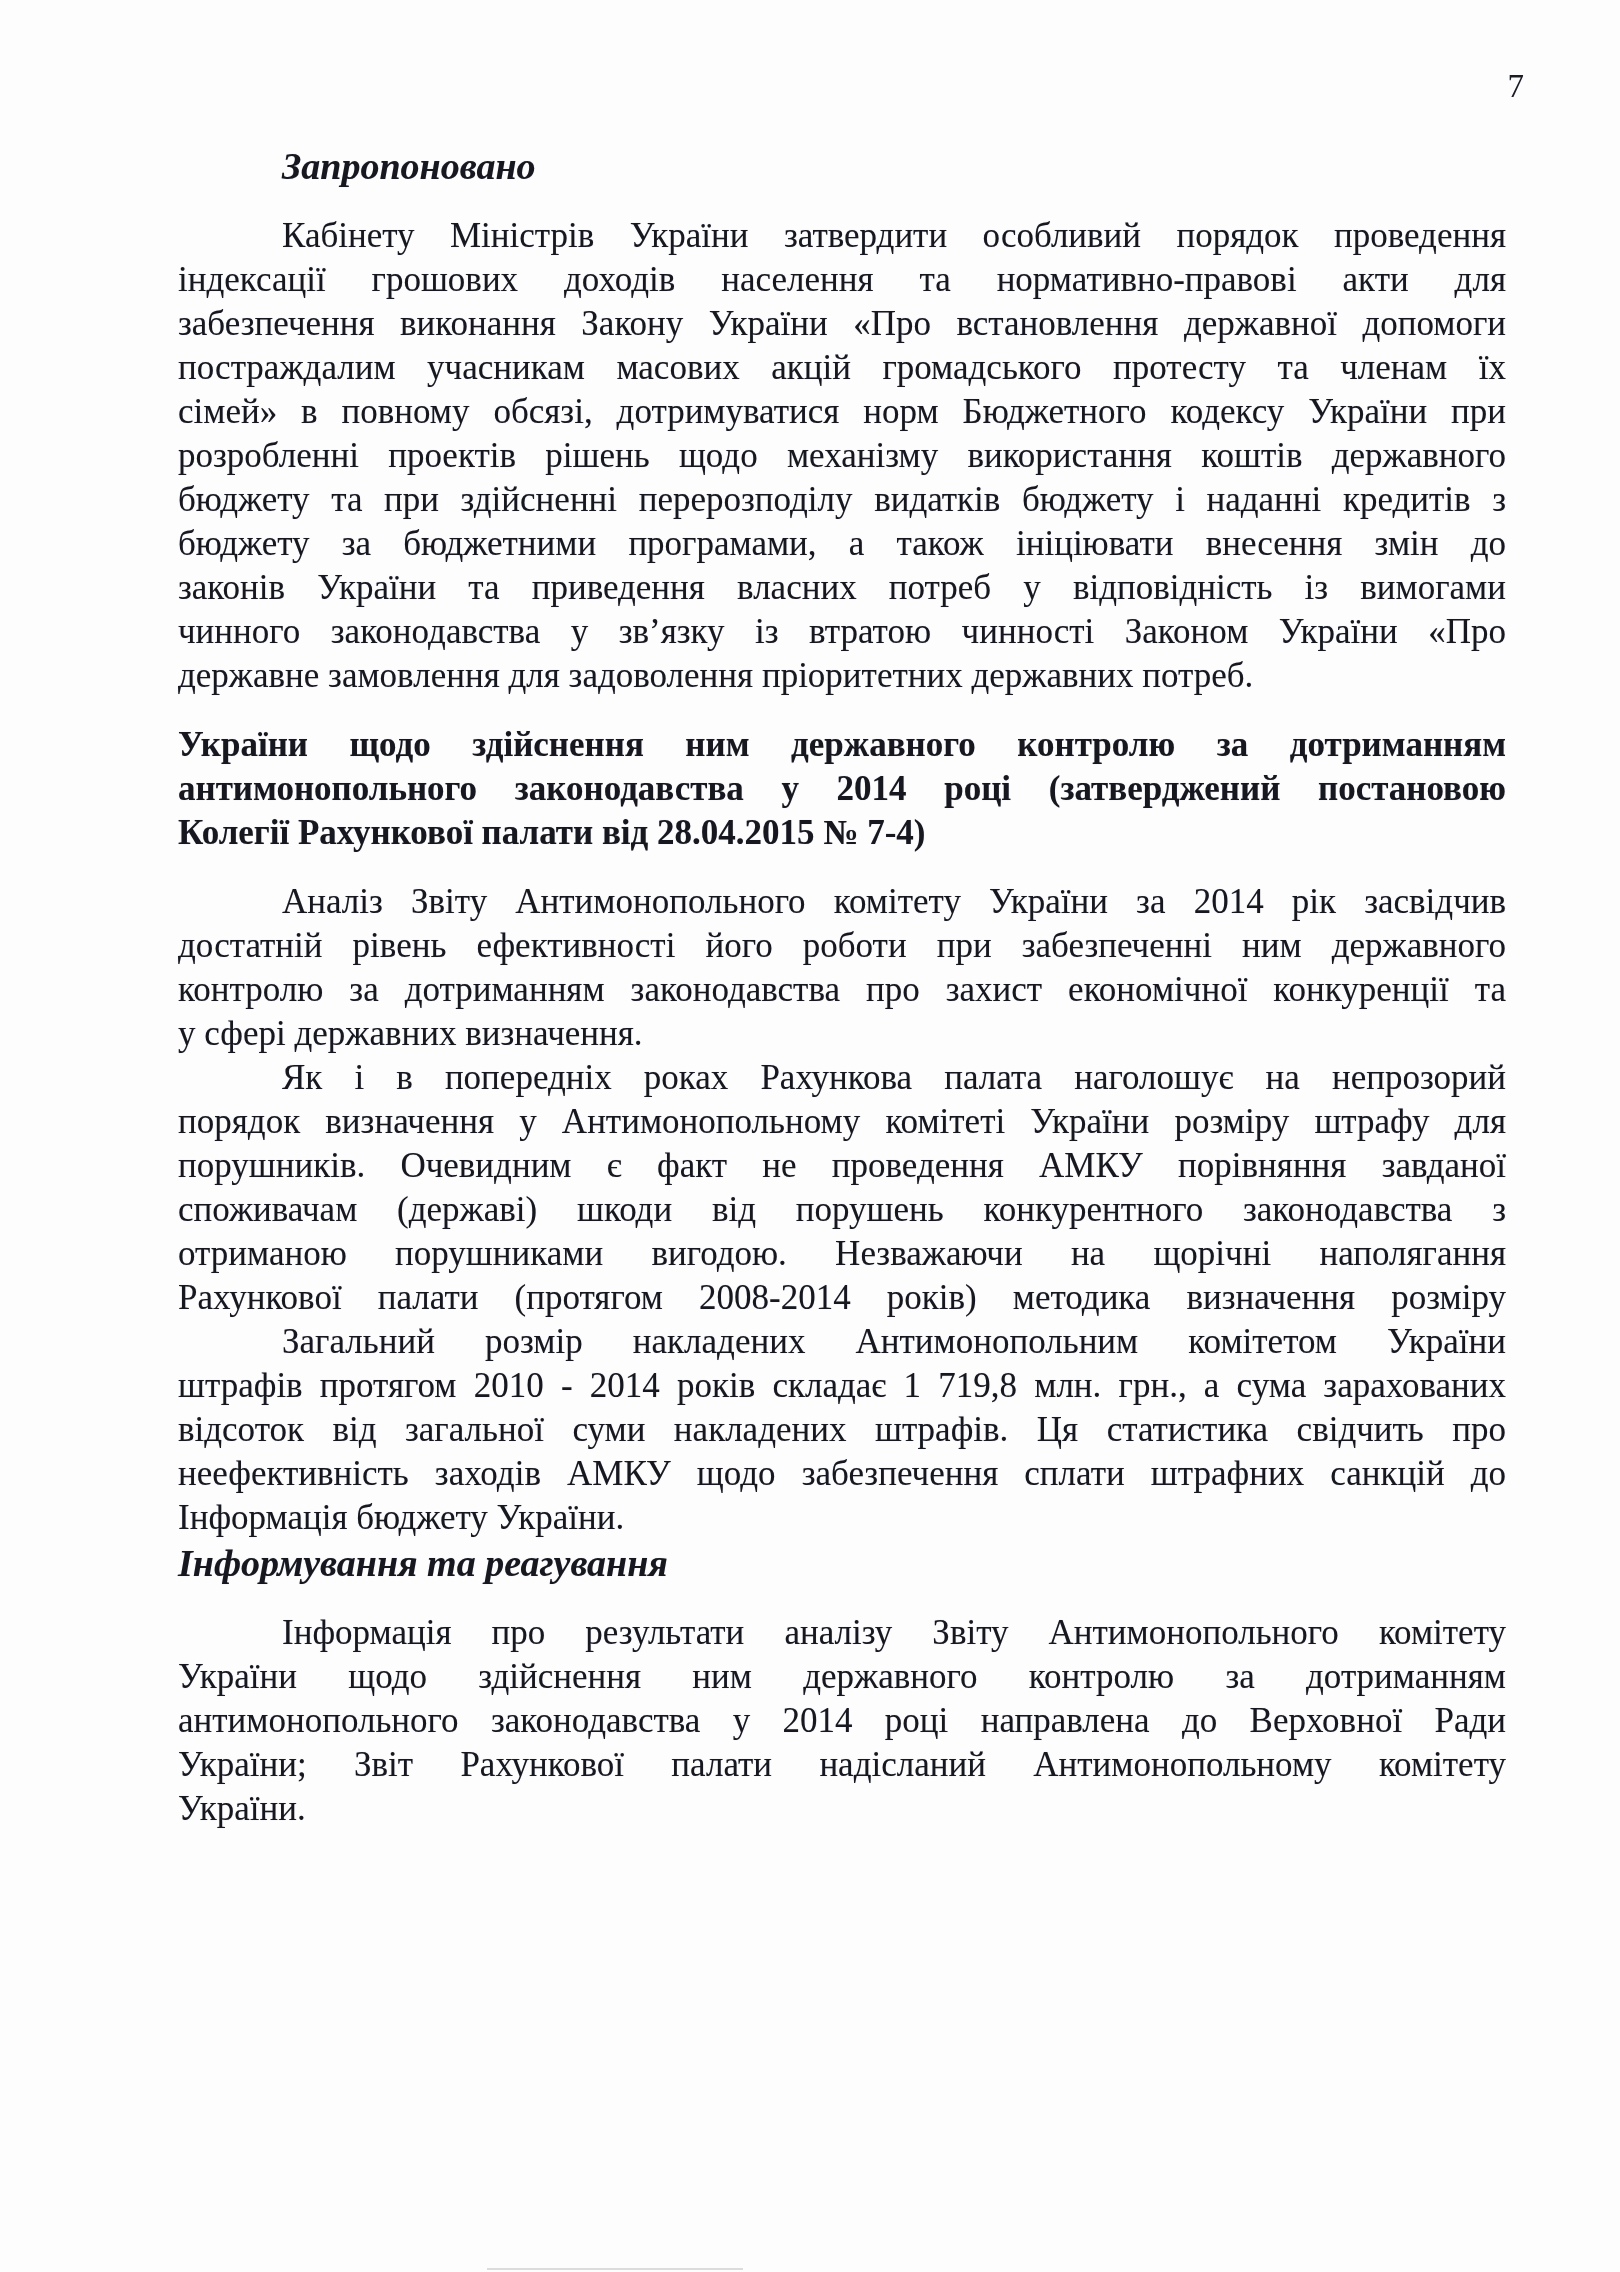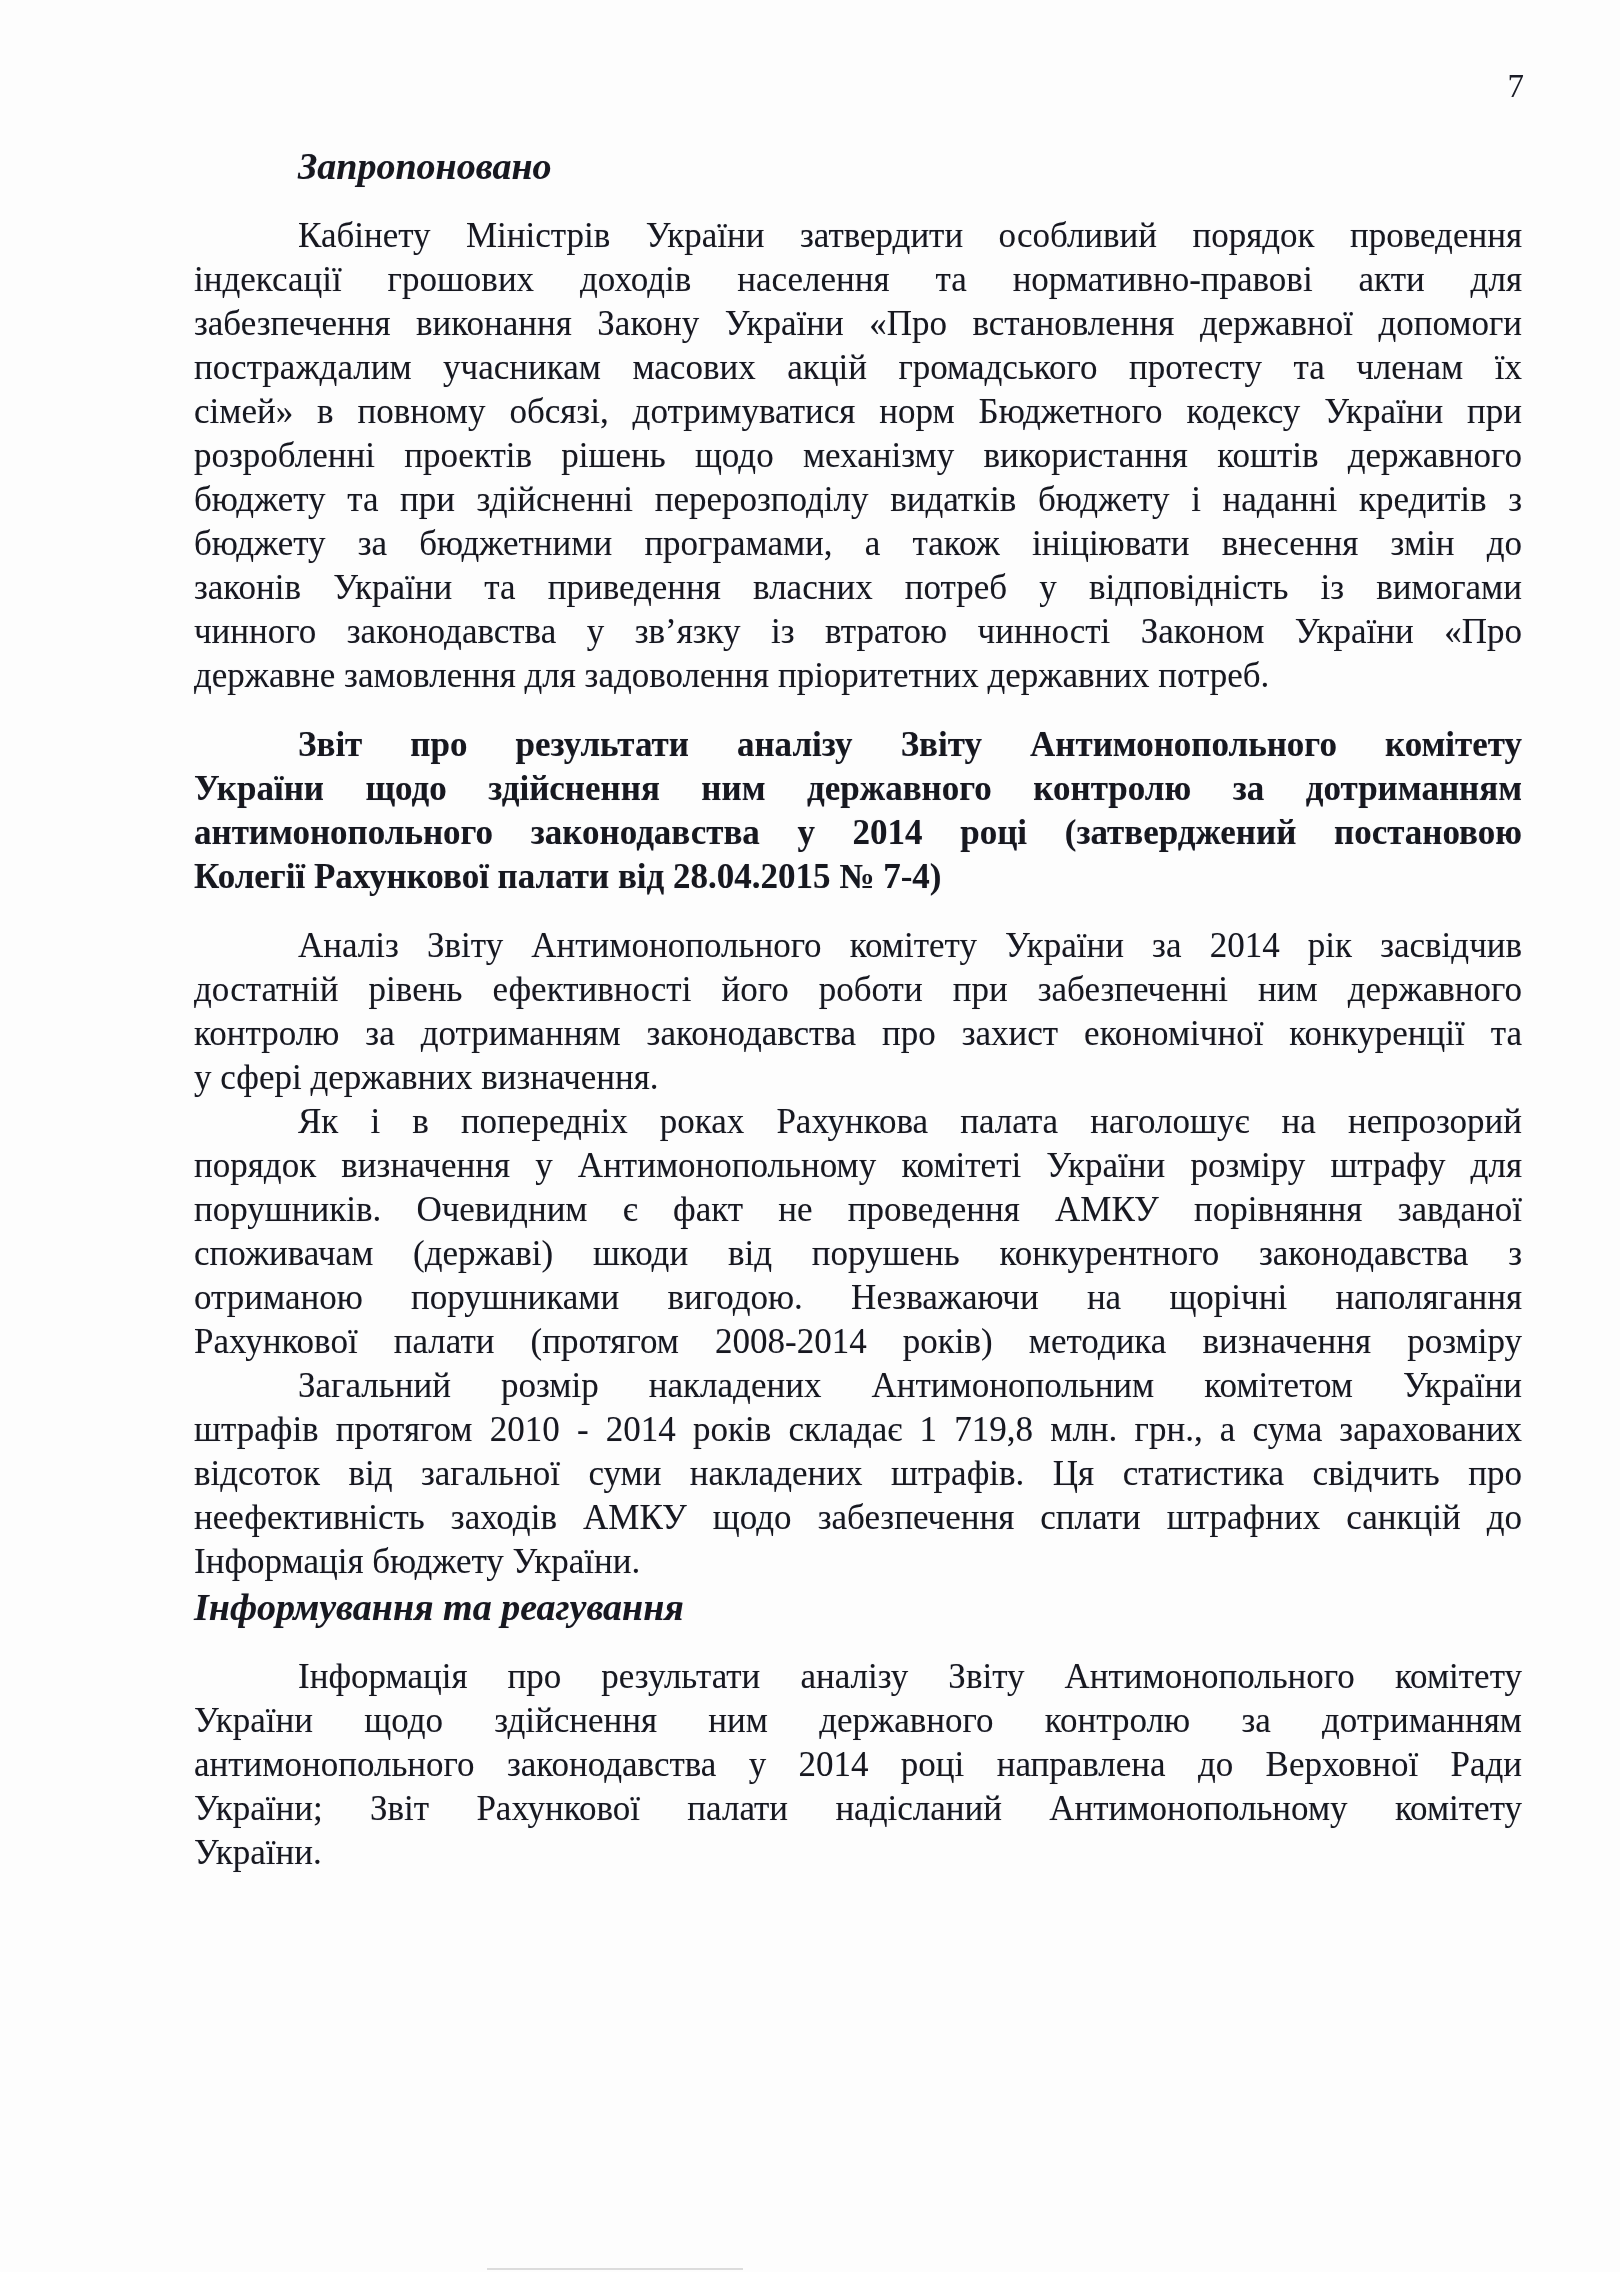--- a/index.html
+++ b/index.html
@@ -12,21 +12,21 @@
     color:#17181f;
   }
   .page-number {
     position:absolute;
     top:68px; right:96px;
     font-size:33px; line-height:36px;
     color:#1a1c26;
   }
   .content {
     position:absolute;
-    left:194px; top:0;
+    left:178px; top:0;
     width:1328px;
   }
   .block { margin:0; }
   .block.spaced { margin-top:25px; }
   .block.heading-italic { margin-top:0; }
   .block.title-block { margin-top:143px; }
   .line {
     font-size:35px;
     line-height:44px;
     text-shadow:0 0 0.8px rgba(25,35,90,0.30);
@@ -63,21 +63,20 @@
         <div class="line just">постраждалим учасникам масових акцій громадського протесту та членам їх</div>
         <div class="line just">сімей» в повному обсязі, дотримуватися норм Бюджетного кодексу України при</div>
         <div class="line just">розробленні проектів рішень щодо механізму використання коштів державного</div>
         <div class="line just">бюджету та при здійсненні перерозподілу видатків бюджету і наданні кредитів з</div>
         <div class="line just">бюджету за бюджетними програмами, а також ініціювати внесення змін до</div>
         <div class="line just">законів України та приведення власних потреб у відповідність із вимогами</div>
         <div class="line just">чинного законодавства у зв’язку із втратою чинності Законом України «Про</div>
         <div class="line left">державне замовлення для задоволення пріоритетних державних потреб.</div>
       </div>
       <div class="block heading-bold spaced">
-        <div class="line just indent">Звіт про результати аналізу Звіту Антимонопольного комітету</div>
         <div class="line just">України щодо здійснення ним державного контролю за дотриманням</div>
         <div class="line just">антимонопольного законодавства у 2014 році (затверджений постановою</div>
         <div class="line left">Колегії Рахункової палати від 28.04.2015 № 7-4)</div>
       </div>
       <div class="block paragraph spaced">
         <div class="line just indent">Аналіз Звіту Антимонопольного комітету України за 2014 рік засвідчив</div>
         <div class="line just">достатній рівень ефективності його роботи при забезпеченні ним державного</div>
         <div class="line just">контролю за дотриманням законодавства про захист економічної конкуренції та</div>
         <div class="line left">у сфері державних визначення.</div>
       </div>

